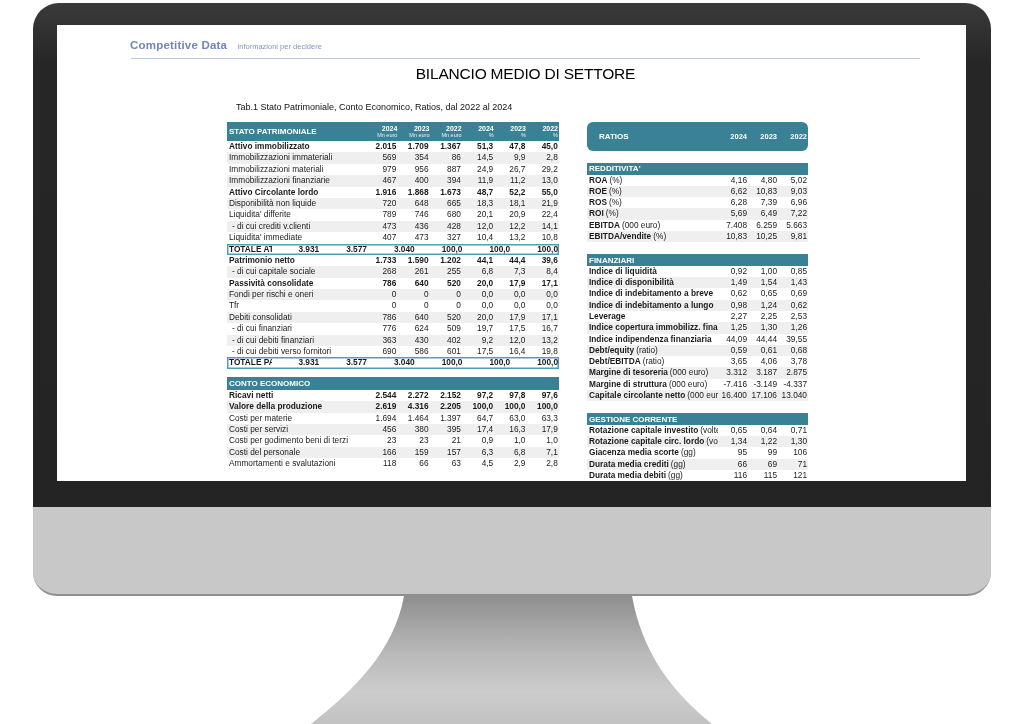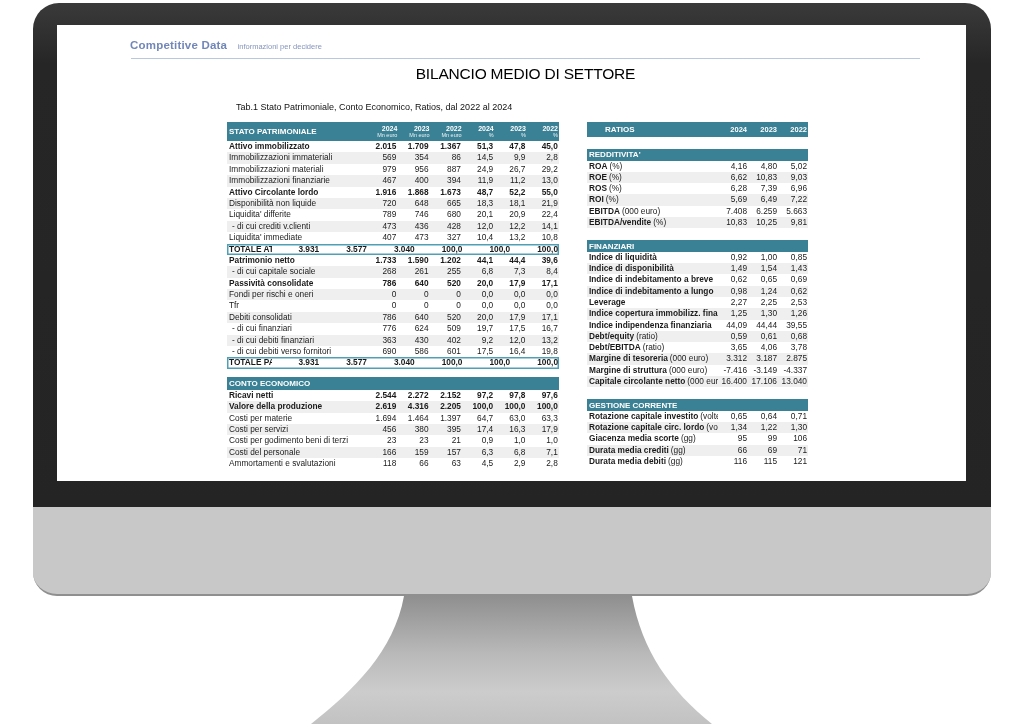--- a/index.html
+++ b/index.html
@@ -49,21 +49,21 @@
   .t-row { display:flex; height:11.4px; line-height:11.4px; font-size:8.3px; align-items:center; }
   .rows .t-row:nth-child(even) { background:#efefef; }
   .t-label { width:138px; padding-left:2px; white-space:nowrap; overflow:hidden; }
   .t-label.indent { padding-left:5px; }
   .t-val { width:32.3px; text-align:right; padding-right:1px; white-space:nowrap; }
   .t-row.bold { font-weight:bold; }
   .t-row.total { font-weight:bold; background:#fff !important;
                  box-shadow:inset 0 0 0 1.5px #4fa0b6;gap:26px; }
 
   
-  .rt-head { height:15px; padding-left:18px; }
+  .rt-head { height:29px; padding-left:12px;border-radius:6px; }
   .rt-head .h-title { font-size:8px; flex:1; }
   .rt-head .h-year { width:30px; text-align:right; font-size:7.5px; padding-right:1px; }
 
   .section { margin-top:12px; }
   .sec-band { height:11.5px; font-size:8px; padding-left:2px; }
 
   .r-row { display:flex; height:11.3px; line-height:11.3px; font-size:8.3px; align-items:center; }
   .sec-rows .r-row:nth-child(even) { background:#efefef; }
   .r-label { flex:1; padding-left:2px; font-weight:bold; white-space:nowrap; overflow:hidden; }
   .r-suffix { font-weight:normal; margin-left:2px; }

